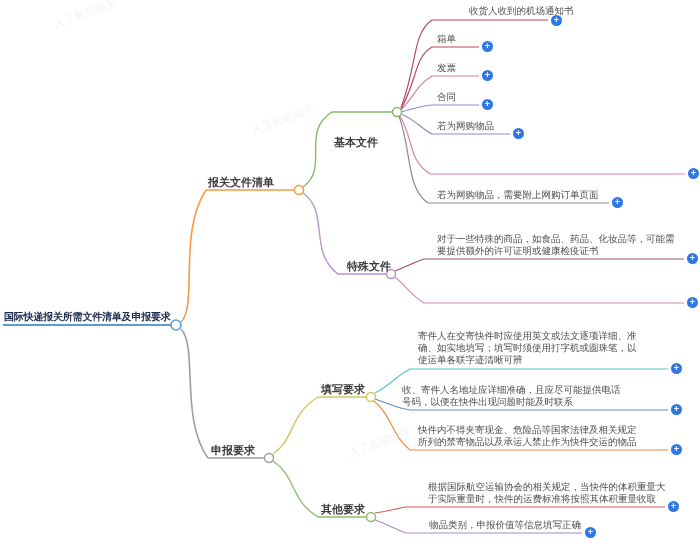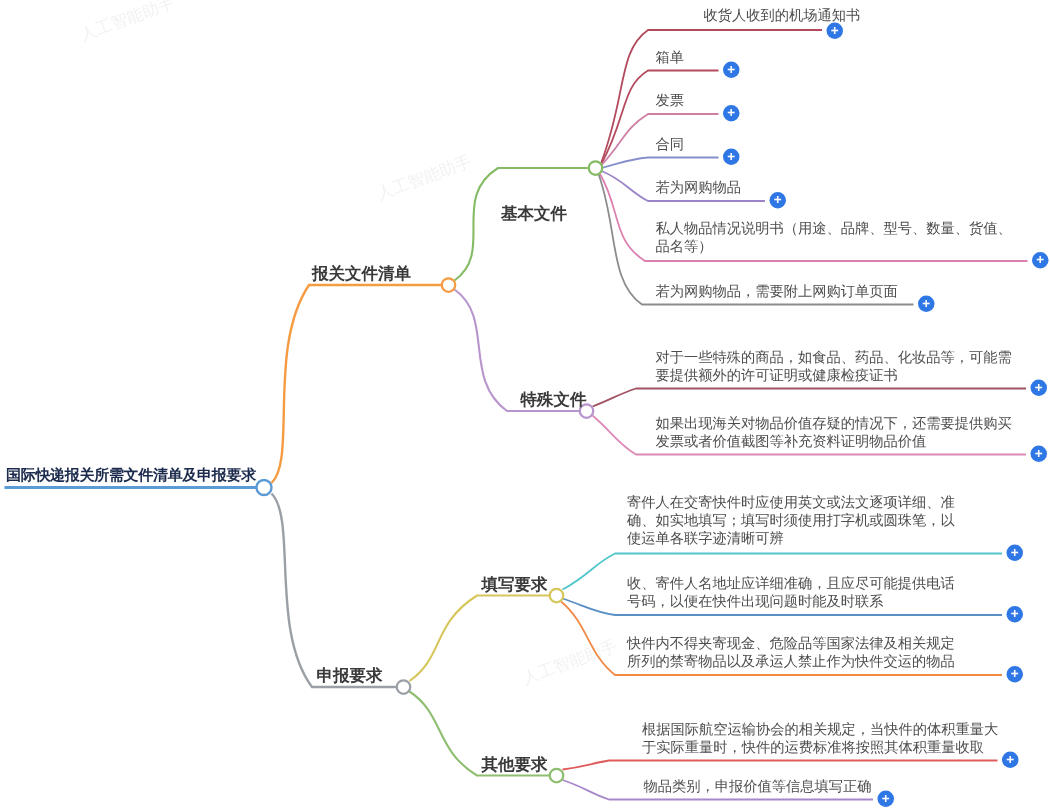--- a/index.html
+++ b/index.html
@@ -70,28 +70,26 @@
   <div class="node" style="left:324px;top:259px;margin-left:23px;">特殊文件</div>
   <div class="node" style="left:211px;top:443px;">申报要求</div>
   <div class="node" style="left:321px;top:382px;">填写要求</div>
   <div class="node" style="left:321px;top:502px;">其他要求</div>
 
   <div class="leaf nowrap" style="left:437px;top:5px;padding-left:32px;">收货人收到的机场通知书</div>
   <div class="leaf nowrap" style="left:437px;top:33px;">箱单</div>
   <div class="leaf nowrap" style="left:437px;top:62px;">发票</div>
   <div class="leaf nowrap" style="left:437px;top:91px;">合同</div>
   <div class="leaf nowrap" style="left:437px;top:120px;">若为网购物品</div>
-  <div class="leaf" style="left:437px;top:147px;width:244px;">私人物品情况说明书（用途、品牌、型号、数量、货值、品名等）</div>
   <div class="leaf nowrap" style="left:437px;top:189px;">若为网购物品，需要附上网购订单页面</div>
 
   <div class="leaf" style="left:437px;top:233px;width:246px;">对于一些特殊的商品，如食品、药品、化妆品等，可能需要提供额外的许可证明或健康检疫证书</div>
-  <div class="leaf" style="left:437px;top:277px;width:246px;">如果出现海关对物品价值存疑的情况下，还需要提供购买发票或者价值截图等补充资料证明物品价值</div>
 
   <div class="leaf" style="left:418px;top:330px;width:224px;">寄件人在交寄快件时应使用英文或法文逐项详细、准确、如实地填写；填写时须使用打字机或圆珠笔，以使运单各联字迹清晰可辨</div>
-  <div class="leaf" style="left:418px;top:384px;width:224px;">收、寄件人名地址应详细准确，且应尽可能提供电话号码，以便在快件出现问题时能及时联系</div>
+  <div class="leaf" style="left:402px;top:384px;width:224px;">收、寄件人名地址应详细准确，且应尽可能提供电话号码，以便在快件出现问题时能及时联系</div>
   <div class="leaf" style="left:418px;top:424px;width:224px;">快件内不得夹寄现金、危险品等国家法律及相关规定所列的禁寄物品以及承运人禁止作为快件交运的物品</div>
 
   <div class="leaf" style="left:417px;top:481px;width:245px;margin-left:11px;">根据国际航空运输协会的相关规定，当快件的体积重量大于实际重量时，快件的运费标准将按照其体积重量收取</div>
   <div class="leaf nowrap" style="left:417px;top:519px;padding-left:12px;">物品类别，申报价值等信息填写正确</div>
 
   <div class="plus" style="left:551px;top:15px;">+</div>
   <div class="plus" style="left:482px;top:41px;">+</div>
   <div class="plus" style="left:482px;top:70px;">+</div>
   <div class="plus" style="left:482px;top:99px;">+</div>
   <div class="plus" style="left:513px;top:128px;">+</div>

